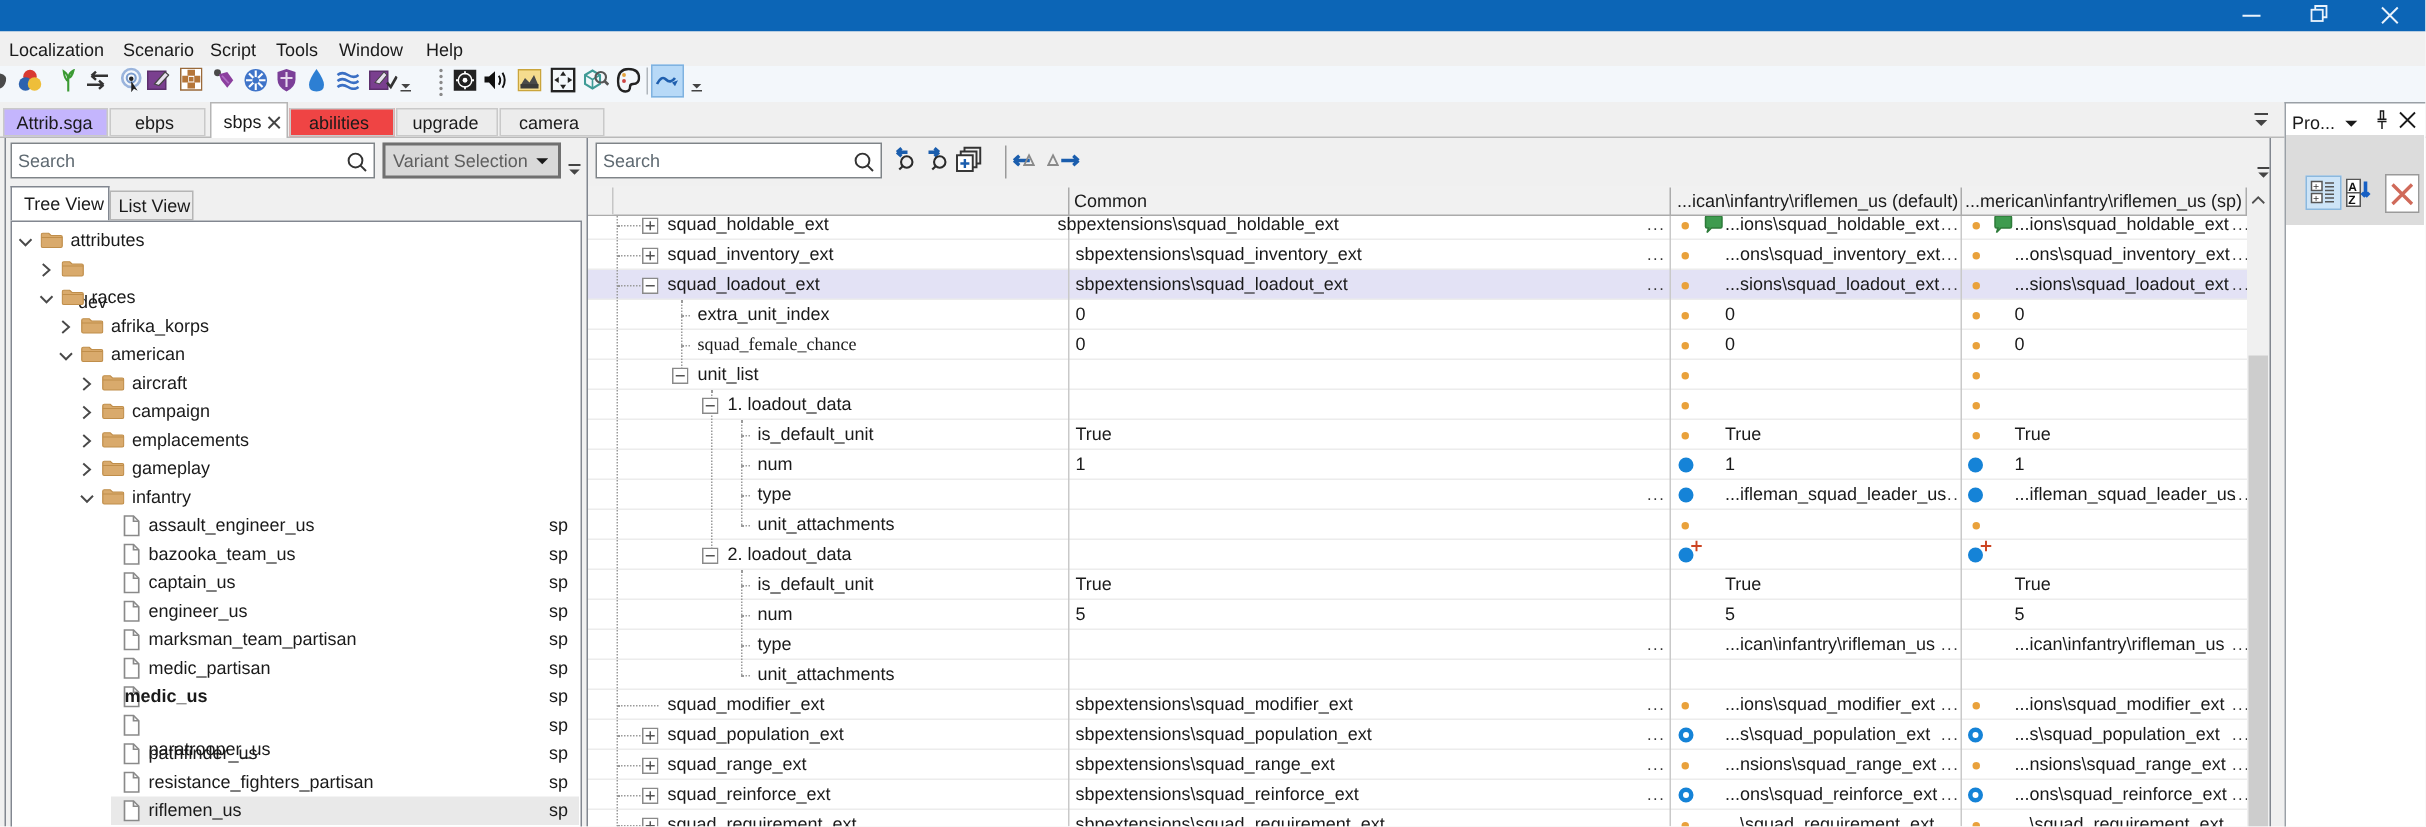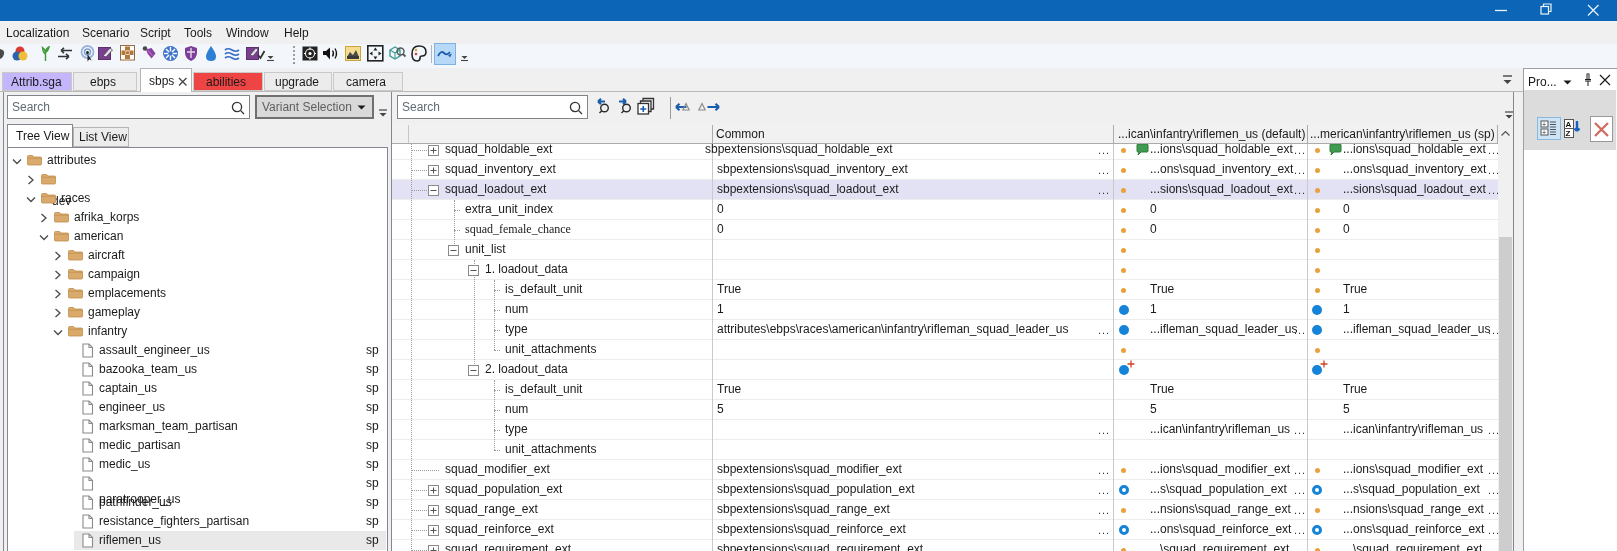--- a/index.html
+++ b/index.html
@@ -333,21 +333,21 @@
 <svg class="a" style="left:73px;top:290.0px;" width="13" height="15">
       <path d="M2 1 H8 L11.5 4.5 V14 H2 Z" fill="#fff" stroke="#8a8a8a" stroke-width="1.1"></path>
       <path d="M8 1 V4.5 H11.5" fill="none" stroke="#8a8a8a" stroke-width="1.1"></path>
     </svg>
 <span class="a" style="left:91px;top:290.0px;">medic_partisan</span>
 <span class="a" style="left:358px;top:290.0px;">sp</span>
 <svg class="a" style="left:73px;top:309.0px;" width="13" height="15">
       <path d="M2 1 H8 L11.5 4.5 V14 H2 Z" fill="#fff" stroke="#8a8a8a" stroke-width="1.1"></path>
       <path d="M8 1 V4.5 H11.5" fill="none" stroke="#8a8a8a" stroke-width="1.1"></path>
     </svg>
-<span class="a" style="left:91px;top:309.0px;">medic_us</span>
+<span class="a" style="left:75px;top:309.0px;font-weight:bold;">medic_us</span>
 <span class="a" style="left:358px;top:309.0px;">sp</span>
 <svg class="a" style="left:73px;top:328.0px;" width="13" height="15">
       <path d="M2 1 H8 L11.5 4.5 V14 H2 Z" fill="#fff" stroke="#8a8a8a" stroke-width="1.1"></path>
       <path d="M8 1 V4.5 H11.5" fill="none" stroke="#8a8a8a" stroke-width="1.1"></path>
     </svg>
 <span class="a" style="left:91px;top:344px;">paratrooper_us</span>
 <span class="a" style="left:358px;top:328.0px;">sp</span>
 <svg class="a" style="left:73px;top:347.0px;" width="13" height="15">
       <path d="M2 1 H8 L11.5 4.5 V14 H2 Z" fill="#fff" stroke="#8a8a8a" stroke-width="1.1"></path>
       <path d="M8 1 V4.5 H11.5" fill="none" stroke="#8a8a8a" stroke-width="1.1"></path>
@@ -539,21 +539,20 @@
 <span class="a" style="left:951px;top:138.0px;">True</span>
 <div class="a hdot" style="left:101.5px;top:166px;width:6px;"></div>
 <span class="a" style="left:113.0px;top:158.0px;">num</span>
 <span class="a" style="left:325px;top:158.0px;">1</span>
 <div class="bdot" style="left:726.5px;top:161.0px;"></div>
 <span class="a" style="left:758px;top:158.0px;">1</span>
 <div class="bdot" style="left:920px;top:161.0px;"></div>
 <span class="a" style="left:951px;top:158.0px;">1</span>
 <div class="a hdot" style="left:101.5px;top:186px;width:6px;"></div>
 <span class="a" style="left:113.0px;top:178.0px;">type</span>
-<span class="a" style="left:325px;top:178.0px;">attributes\ebps\races\american\infantry\rifleman_squad_leader_us</span>
 <span class="a ell" style="left:706px;top:180.0px;">...</span>
 <div class="bdot" style="left:726.5px;top:181.0px;"></div>
 <span class="a" style="left:758px;top:178.0px;">...ifleman_squad_leader_us</span>
 <span class="a ell" style="left:902px;top:180.0px;">...</span>
 <div class="bdot" style="left:920px;top:181.0px;"></div>
 <span class="a" style="left:951px;top:178.0px;">...ifleman_squad_leader_us</span>
 <span class="a ell" style="left:1096px;top:180.0px;">...</span>
 <div class="a hdot" style="left:101.5px;top:206px;width:6px;"></div>
 <span class="a" style="left:113.0px;top:198.0px;">unit_attachments</span>
 <div class="odot" style="left:729.0px;top:203.5px;"></div>

